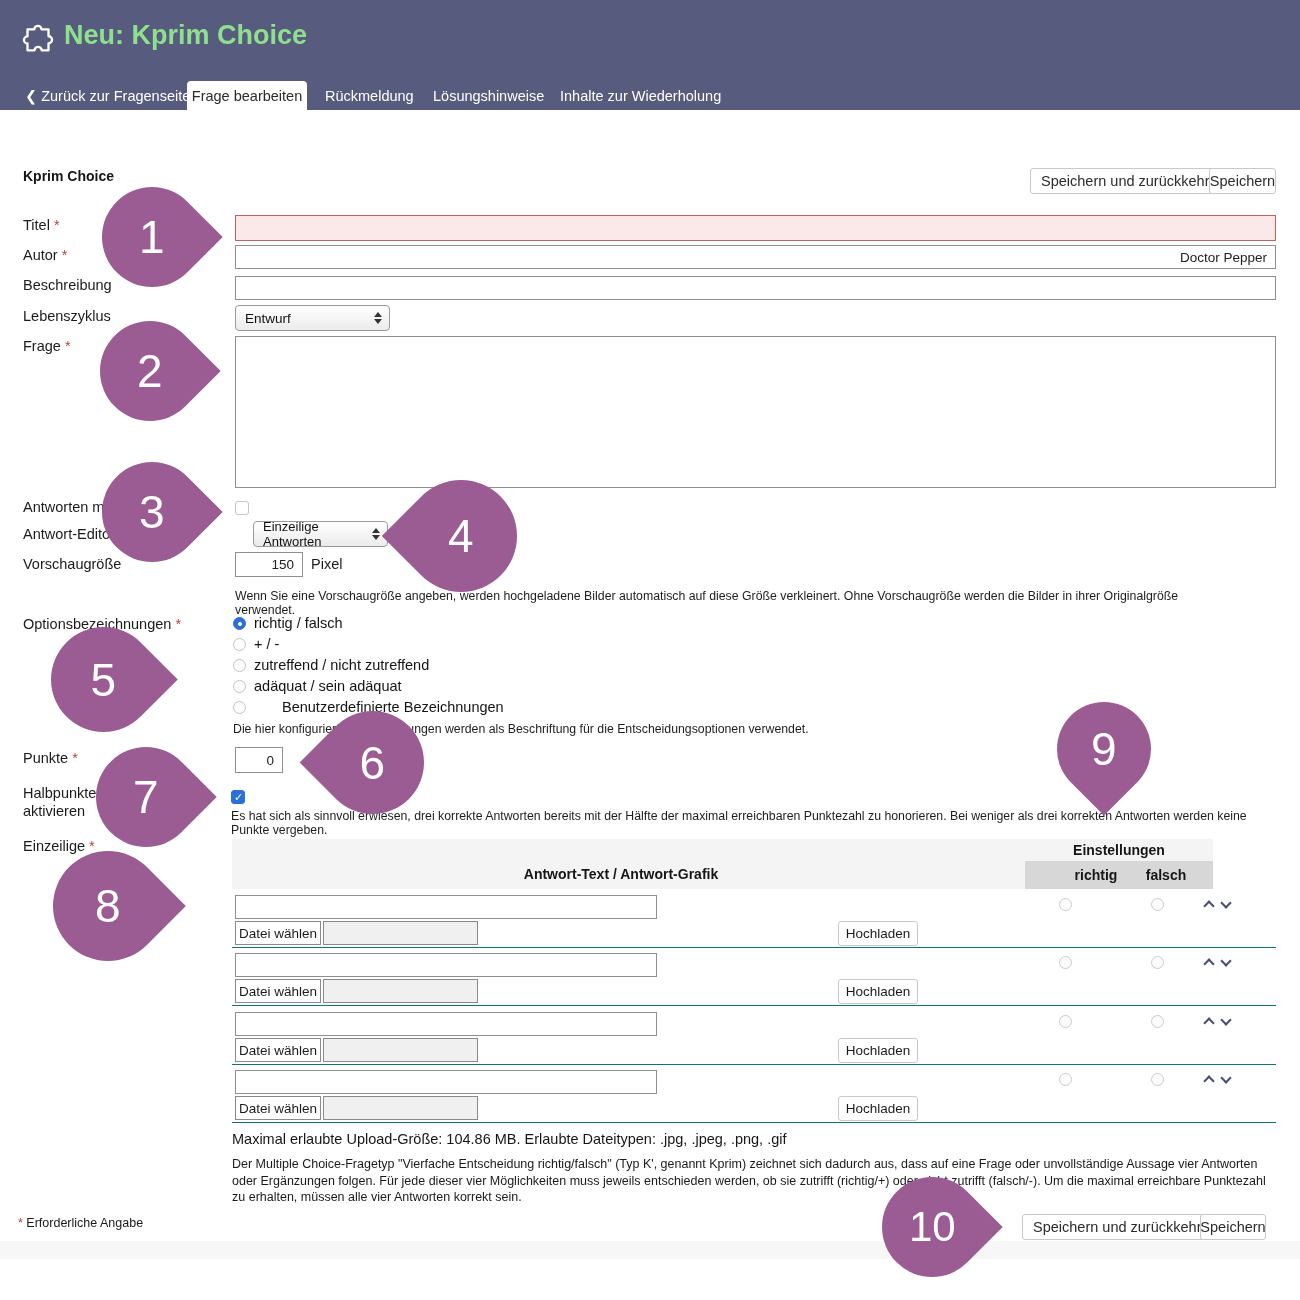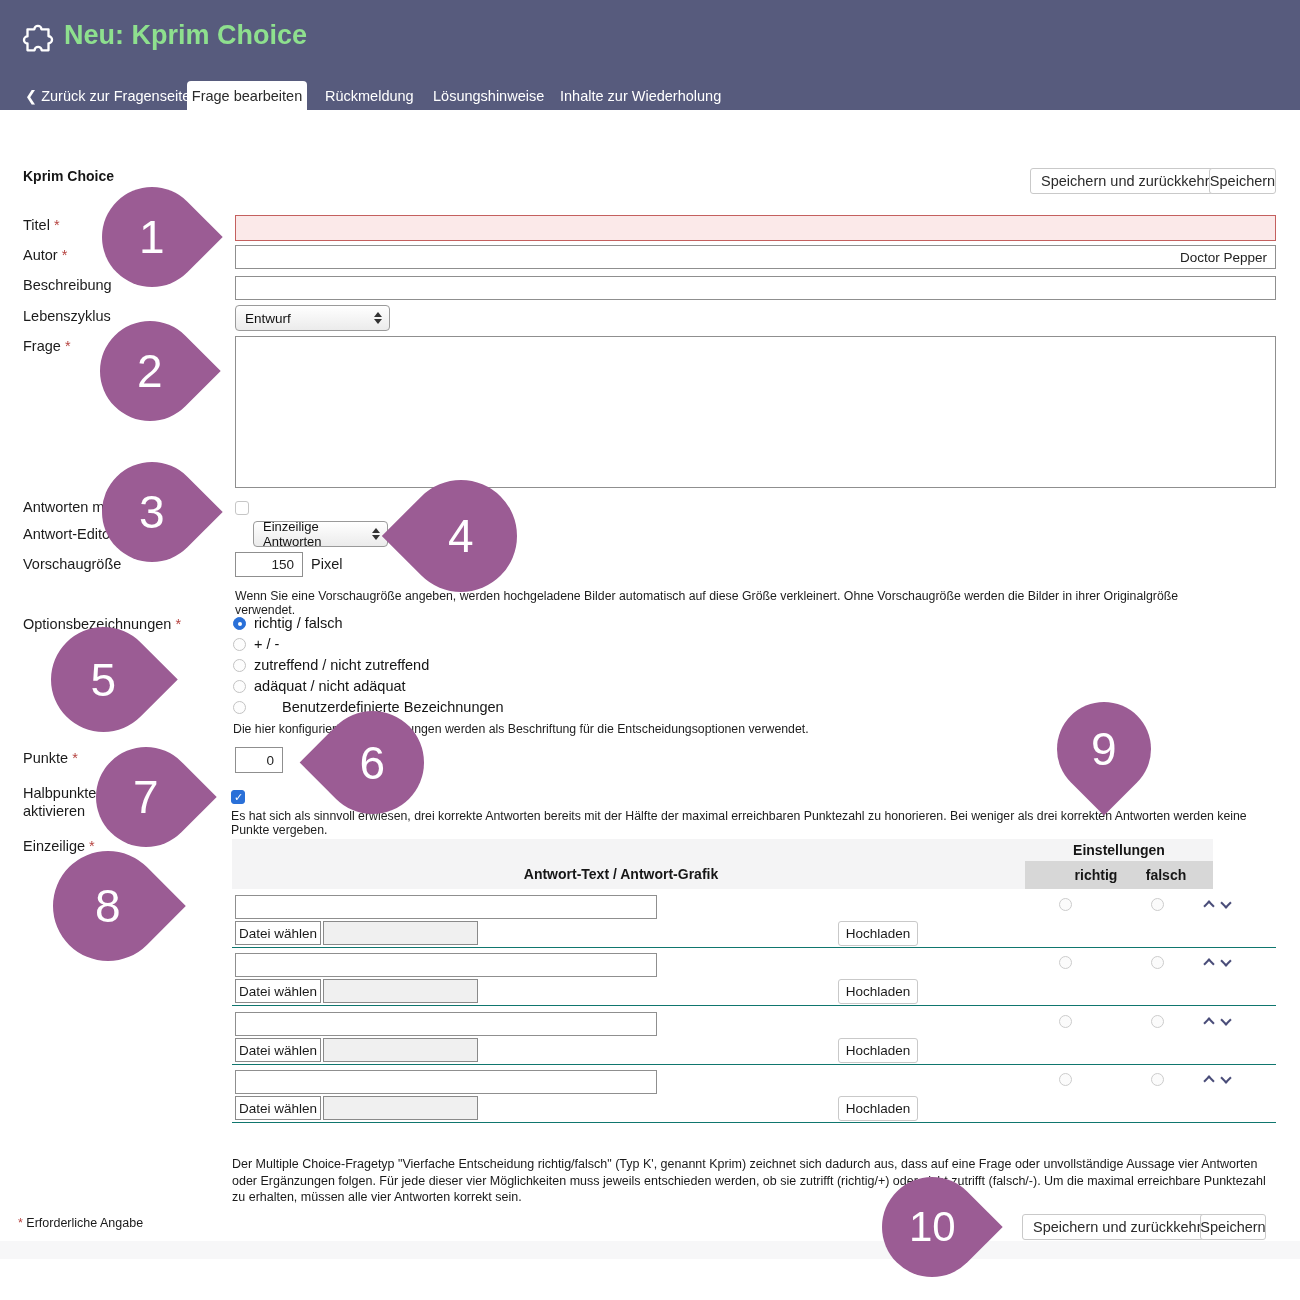--- a/index.html
+++ b/index.html
@@ -147,21 +147,21 @@
   <div class="lbl" style="top:616px;">
     <span>Optionsbezeichnungen</span> <span class="req">*</span>
   </div>
   <div class="radio sel-on" style="left:233px;top:617px;"></div>
   <div class="ropt" style="left:254px;top:615px;">richtig / falsch</div>
   <div class="radio" style="left:233px;top:638px;"></div>
   <div class="ropt" style="left:254px;top:636px;">+ / -</div>
   <div class="radio" style="left:233px;top:659px;"></div>
   <div class="ropt" style="left:254px;top:657px;">zutreffend / nicht zutreffend</div>
   <div class="radio" style="left:233px;top:680px;"></div>
-  <div class="ropt" style="left:254px;top:678px;">adäquat / nicht adäquat</div>
+  <div class="ropt" style="left:254px;top:678px;">adäquat / sein adäquat</div>
   <div class="radio" style="left:233px;top:701px;"></div>
   <div class="ropt" style="left:254px;top:699px;margin-left:28px;">Benutzerdefinierte Bezeichnungen</div>
   <div class="help" style="left:233px;top:722px;">Die hier konfigurierten Bezeichnungen werden als Beschriftung für die Entscheidungsoptionen verwendet.</div>
 
   <div class="lbl" style="top:750px;">
     <span>Punkte</span> <span class="req">*</span>
   </div>
   <input class="inp num" style="left: 235px; top: 747px; width: 48px; height: 26px;" value="0">
 
   <div class="lbl" style="top:785px;width:205px;">Halbpunktebewertung aktivieren</div>
@@ -216,20 +216,21 @@
     <input class="ans-input" style="">
     <div class="file-btn">Datei wählen</div>
     <div class="file-box"></div>
     <div class="upl-btn">Hochladen</div>
     <div class="row-radio" style="left:827px;"></div>
     <div class="row-radio" style="left:919px;"></div>
     <span class="chev up" style="left:973px;"></span>
     <span class="chev dn" style="left:990px;"></span>
   </div>
 
+  <div class="note" style="left:232px;top:1131px;">Maximal erlaubte Upload-Größe: 104.86 MB. Erlaubte Dateitypen: .jpg, .jpeg, .png, .gif</div>
   <div class="desc">Der Multiple Choice-Fragetyp "Vierfache Entscheidung richtig/falsch" (Typ K', genannt Kprim) zeichnet sich dadurch aus, dass auf eine Frage oder unvollständige Aussage vier Antworten oder Ergänzungen folgen. Für jede dieser vier Möglichkeiten muss jeweils entschieden werden, ob sie zutrifft (richtig/+) oder nicht zutrifft (falsch/-). Um die maximal erreichbare Punktezahl zu erhalten, müssen alle vier Antworten korrekt sein.</div>
   <div class="footnote">
     <span class="req">*</span> <span>Erforderliche Angabe</span>
   </div>
   <div class="footer-band"></div>
   <div class="btn" style="left:1022px;top:1214px;">Speichern und zurückkehren</div>
   <div class="btn" style="left:1200px;top:1214px;width:66px;">Speichern</div>
 
   <div class="marker m-right" style="left:102px;top:187px;width:100px;height:100px;">
       <span class="n">1</span>

